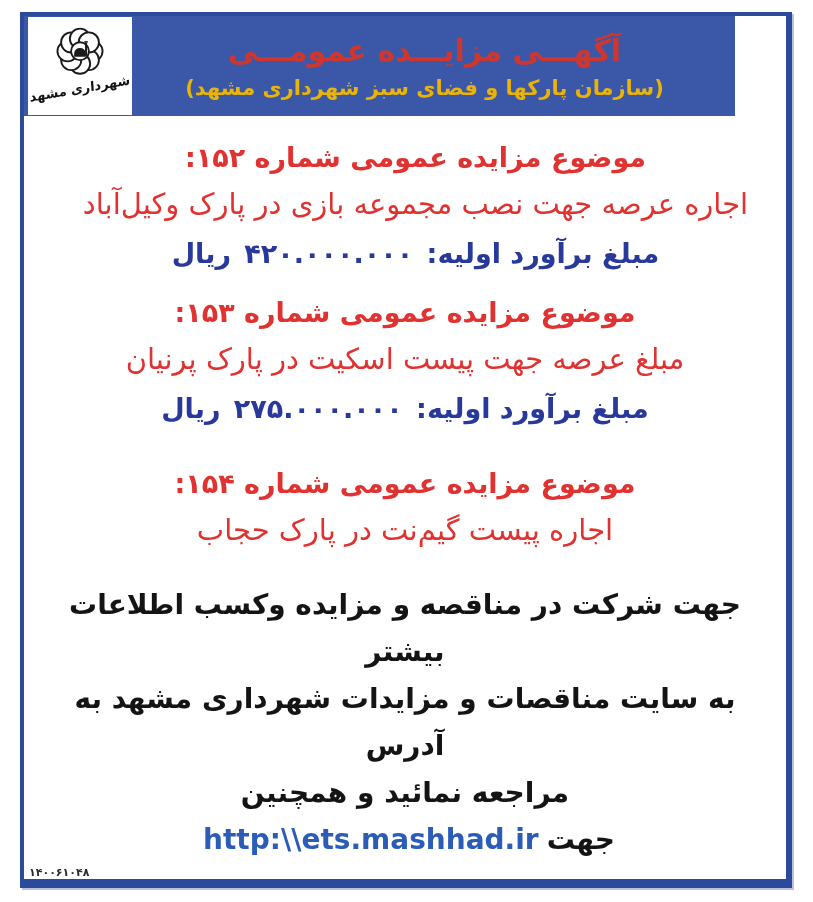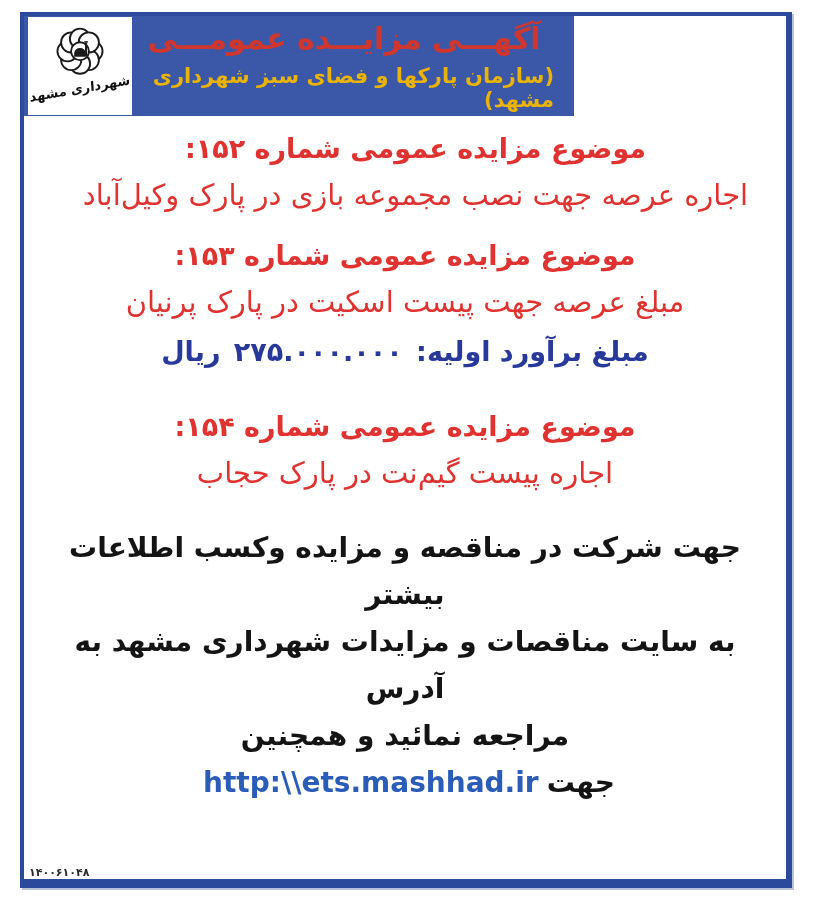--- a/index.html
+++ b/index.html
@@ -7,21 +7,21 @@
     width:813px;height:902px;background:#ffffff;position:relative;
     font-family:"DejaVu Sans",sans-serif;overflow:hidden;
   }
   .ad-frame{
     position:absolute;left:20px;top:12px;width:772px;height:876px;
     box-sizing:border-box;background:#ffffff;direction:rtl;
     border:4px solid #2c4a9c;border-right-width:6px;border-bottom-width:9px;
     box-shadow:2px 2px 0 #b9c2d6;
   }
   .band{
-    position:absolute;right:124px;top:0;width:550px;height:100px;background:#3b57a8;
+    position:absolute;right:124px;top:0;width:711px;height:100px;background:#3b57a8;
   }
   
   .band{right:auto;left:0;}
   .band-text{
     position:absolute;left:110px;right:20px;top:0;height:100%;
     display:flex;flex-direction:column;justify-content:center;align-items:center;gap:8px;
   }
   .ad-title{color:#cf372e;font-size:30px;font-weight:bold;letter-spacing:1px;}
   .ad-subtitle{color:#eab308;font-size:21px;font-weight:bold;}
   .logo-box{
@@ -30,21 +30,21 @@
   }
   .logo-caption{
     font-size:13px;font-weight:bold;color:#111;transform:rotate(-10deg) skewX(-6deg);
     margin-top:-6px;white-space:nowrap;
   }
   
   .content{
     padding-top:104px;text-align:center;
   }
   .auction{margin-top:28px;}
-  .auction.first{margin-top:13px;padding-left:21px;}
+  .auction.first{margin-top:22px;padding-left:21px;}
   .auction.gap-lg{margin-top:44px;}
   .auction-heading{color:#e03230;font-size:27px;font-weight:bold;margin:0 0 14px;}
   .auction-desc{color:#e03230;font-size:29px;font-weight:normal;margin:0 0 17px;}
   .auction-amount{color:#28399b;font-size:27px;font-weight:bold;margin:0;}
   .auction-amount .num{padding:0 4px;}
   .info{
     margin:34px 28px 0;color:#141414;font-size:28px;font-weight:bold;line-height:47px;
   }
   .url{
     color:#2b5cb8;direction:ltr;unicode-bidi:embed;font-weight:bold;margin:0 8px;
@@ -89,20 +89,25 @@
       </svg>
     </span>
     <div class="logo-caption">شهرداری مشهد</div>
   </div>
 
   <div class="content">
 
     <div class="auction first">
       <p class="auction-heading">موضوع مزایده عمومی شماره ۱۵۲:</p>
       <p class="auction-desc">اجاره عرصه جهت نصب مجموعه بازی در پارک وکیل‌آباد</p>
+      <p class="auction-amount">
+        <span>مبلغ برآورد اولیه:</span>
+        <span class="num">۴۲۰.۰۰۰.۰۰۰</span>
+        <span>ریال</span>
+      </p>
     </div>
 
     <div class="auction">
       <p class="auction-heading">موضوع مزایده عمومی شماره ۱۵۳:</p>
       <p class="auction-desc">مبلغ عرصه جهت پیست اسکیت در پارک پرنیان</p>
       <p class="auction-amount">
         <span>مبلغ برآورد اولیه:</span>
         <span class="num">۲۷۵.۰۰۰.۰۰۰</span>
         <span>ریال</span>
       </p>

